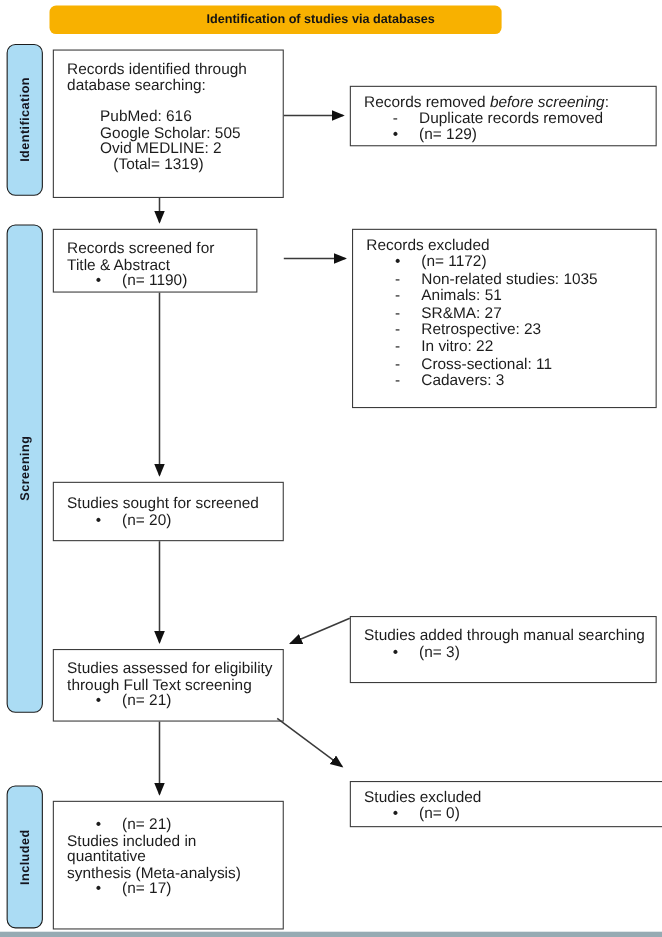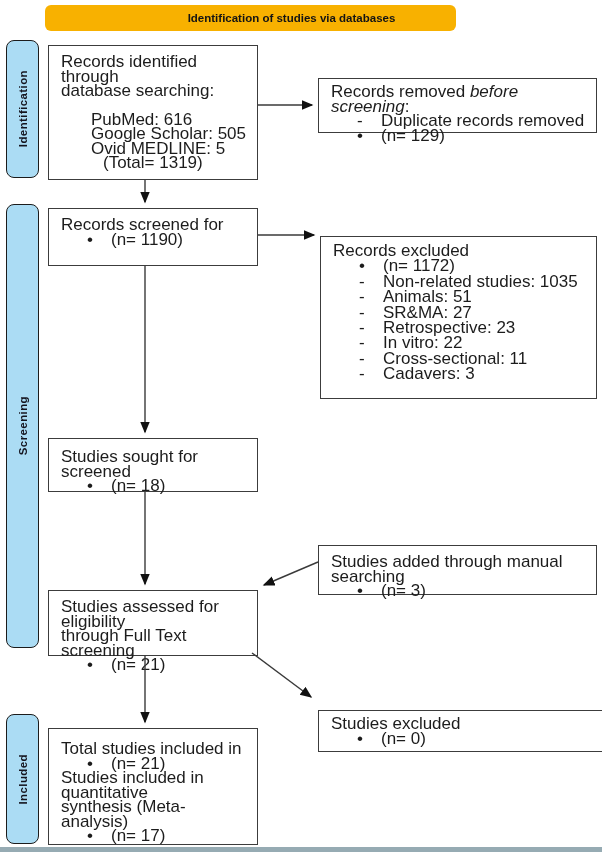--- a/index.html
+++ b/index.html
@@ -23,29 +23,29 @@
   #stage-identification { top:40px;  height:138px; }
   #stage-screening      { top:204px; height:444px; }
   #stage-included       { top:714px; height:130px; }
   .vtext {
     writing-mode:vertical-rl; transform:rotate(180deg);
     font-weight:bold; font-size:11.5px; letter-spacing:0.4px; color:#14141e;
   }
   
   .box {
     position:absolute; background:#ffffff; border:1.5px solid #3c3c3c;
-    box-sizing:border-box; font-size:17px; line-height:14.5px;
+    box-sizing:border-box; font-size:14px; line-height:14.5px;
     padding:9px 8px 4px 12px; color:#1c1c1c;
   }
   #box-records-identified { left:48px;  top:45px;  width:210px; height:135px; }
   #box-records-removed    { left:318px; top:78px;  width:279px; height:55px;  padding-top:6px; }
-  #box-records-screened   { left:48px;  top:208px; width:210px; height:58px;  }
-  #box-records-excluded   { left:320px; top:208px; width:277px; height:163px; padding-top:6px; line-height:15.4px;margin-top:28px; }
+  #box-records-screened   { left:48px;  top:208px; width:186px; height:58px;  }
+  #box-records-excluded   { left:320px; top:208px; width:277px; height:163px; padding-top:6px; line-height:15.4px; }
   #box-studies-sought     { left:48px;  top:438px; width:210px; height:54px;  padding-top:11px; }
-  #box-studies-added      { left:318px; top:545px; width:279px; height:50px;  padding-top:9px; }
+  #box-studies-added      { left:318px; top:560px; width:279px; height:61px;  padding-top:9px; }
   #box-studies-assessed   { left:48px;  top:590px; width:210px; height:66px;  }
   #box-studies-excluded   { left:318px; top:710px; width:331px; height:42px;  padding-top:6px; }
   #box-studies-included   { left:48px;  top:728px; width:210px; height:117px; padding-top:13px; }
   
   .line.gap { height:14px; }
   .line.b, .line.d { display:flex; }
   .line .mark { flex:none; margin-left:26px; width:24px; }
   .line.i1 { padding-left:30px; }
   .line.i2 { padding-left:42px; }
   .em { font-style:italic; }
@@ -72,36 +72,37 @@
   <div class="stage" id="stage-included">
     <span class="vtext">Included</span>
   </div>
 
   <div class="box" id="box-records-identified">
       <div class="line p">Records identified through</div>
       <div class="line p">database searching:</div>
       <div class="line gap"></div>
       <div class="line i1">PubMed: 616</div>
       <div class="line i1">Google Scholar: 505</div>
-      <div class="line i1">Ovid MEDLINE: 5</div>
+      <div class="line i1">Ovid MEDLINE: 2</div>
       <div class="line i2">(Total= 1319)</div>
     </div>
   <div class="box" id="box-records-removed">
       <div class="line p"><span>Records removed </span><span class="em">before screening</span><span>:</span></div>
       <div class="line d">
         <span class="mark">-</span>
         <span>Duplicate records removed</span>
       </div>
       <div class="line b">
         <span class="mark">•</span>
         <span>(n= 129)</span>
       </div>
     </div>
   <div class="box" id="box-records-screened">
       <div class="line p">Records screened for</div>
+      <div class="line p">Title &amp; Abstract</div>
       <div class="line b">
         <span class="mark">•</span>
         <span>(n= 1190)</span>
       </div>
     </div>
   <div class="box" id="box-records-excluded">
       <div class="line p">Records excluded</div>
       <div class="line b">
         <span class="mark">•</span>
         <span>(n= 1172)</span>
@@ -132,21 +133,21 @@
       </div>
       <div class="line d">
         <span class="mark">-</span>
         <span>Cadavers: 3</span>
       </div>
     </div>
   <div class="box" id="box-studies-sought">
       <div class="line p">Studies sought for screened</div>
       <div class="line b">
         <span class="mark">•</span>
-        <span>(n= 18)</span>
+        <span>(n= 20)</span>
       </div>
     </div>
   <div class="box" id="box-studies-added">
       <div class="line p">Studies added through manual searching</div>
       <div class="line b">
         <span class="mark">•</span>
         <span>(n= 3)</span>
       </div>
     </div>
   <div class="box" id="box-studies-assessed">
@@ -158,21 +159,20 @@
       </div>
     </div>
   <div class="box" id="box-studies-excluded">
       <div class="line p">Studies excluded</div>
       <div class="line b">
         <span class="mark">•</span>
         <span>(n= 0)</span>
       </div>
     </div>
   <div class="box" id="box-studies-included">
-      <div class="line p">Total studies included in</div>
       <div class="line b">
         <span class="mark">•</span>
         <span>(n= 21)</span>
       </div>
       <div class="line p">Studies included in quantitative</div>
       <div class="line p">synthesis (Meta-analysis)</div>
       <div class="line b">
         <span class="mark">•</span>
         <span>(n= 17)</span>
       </div>

